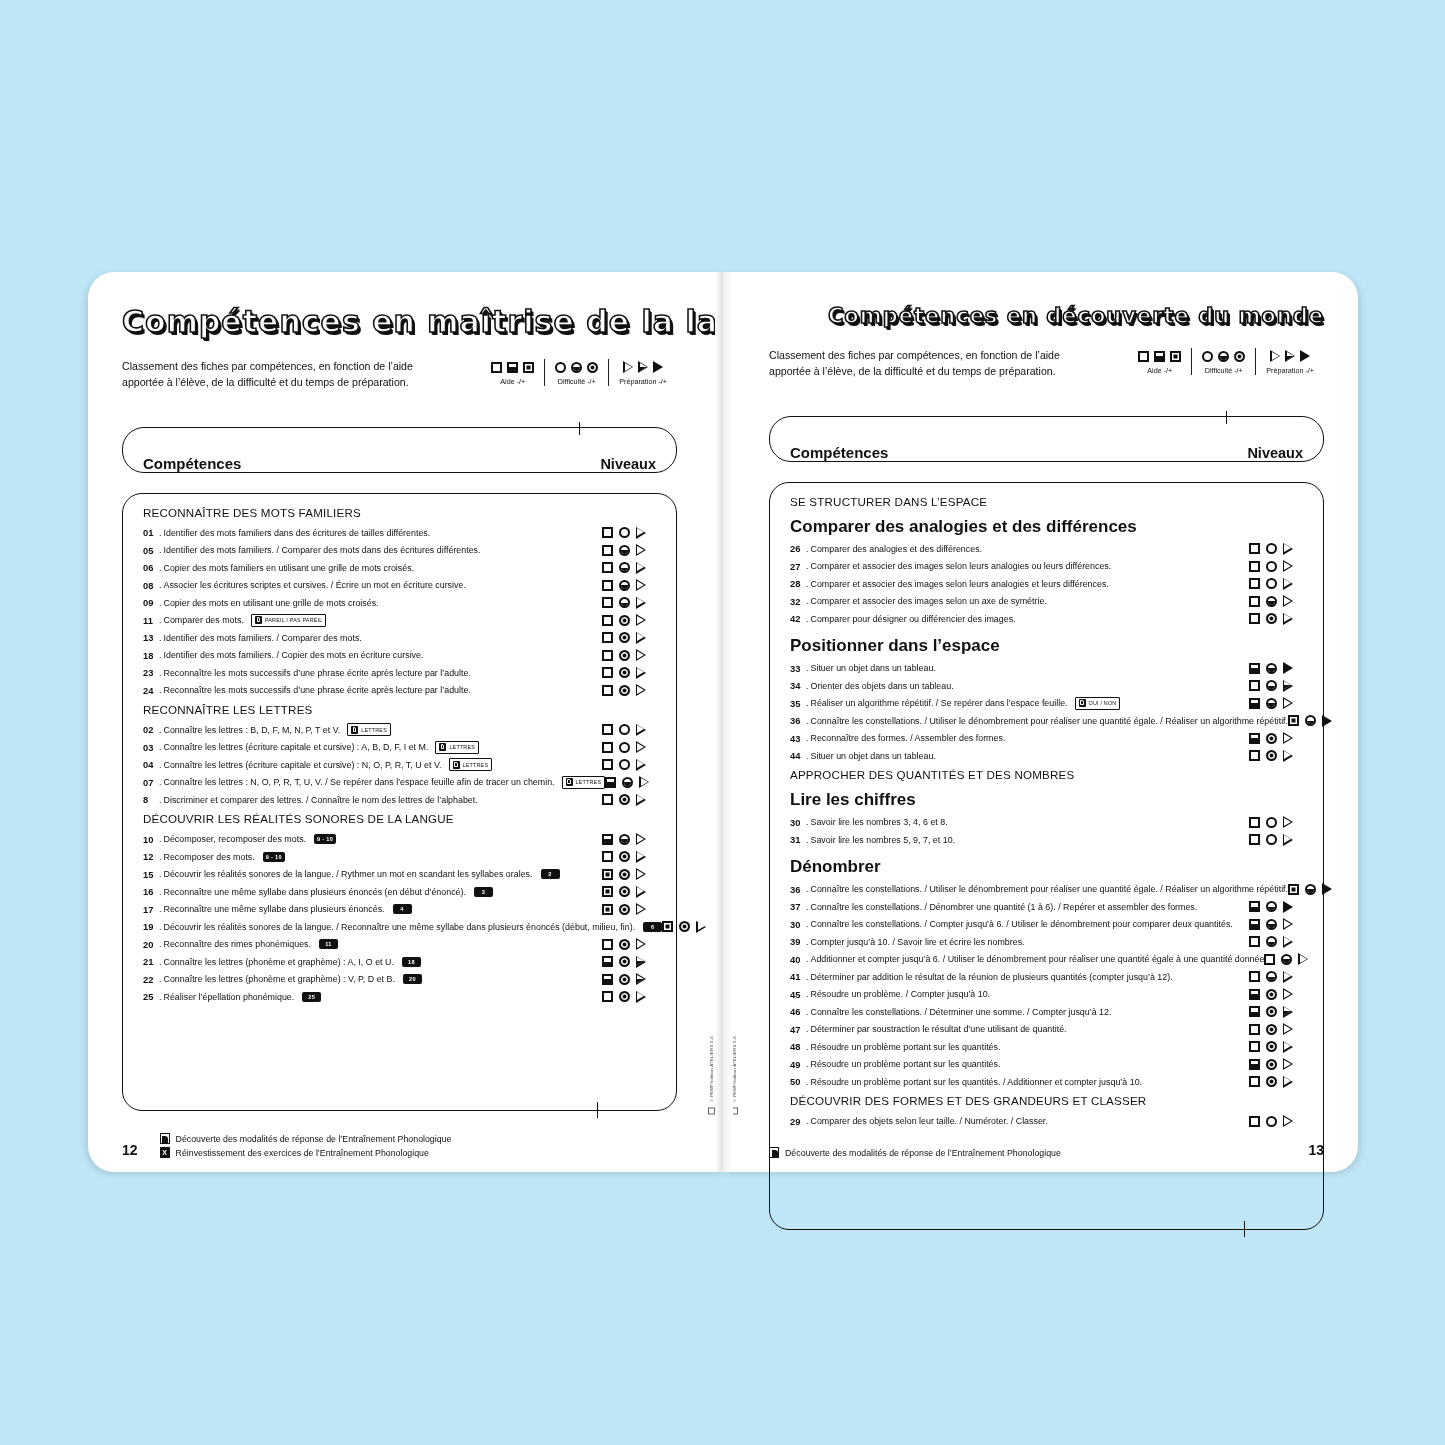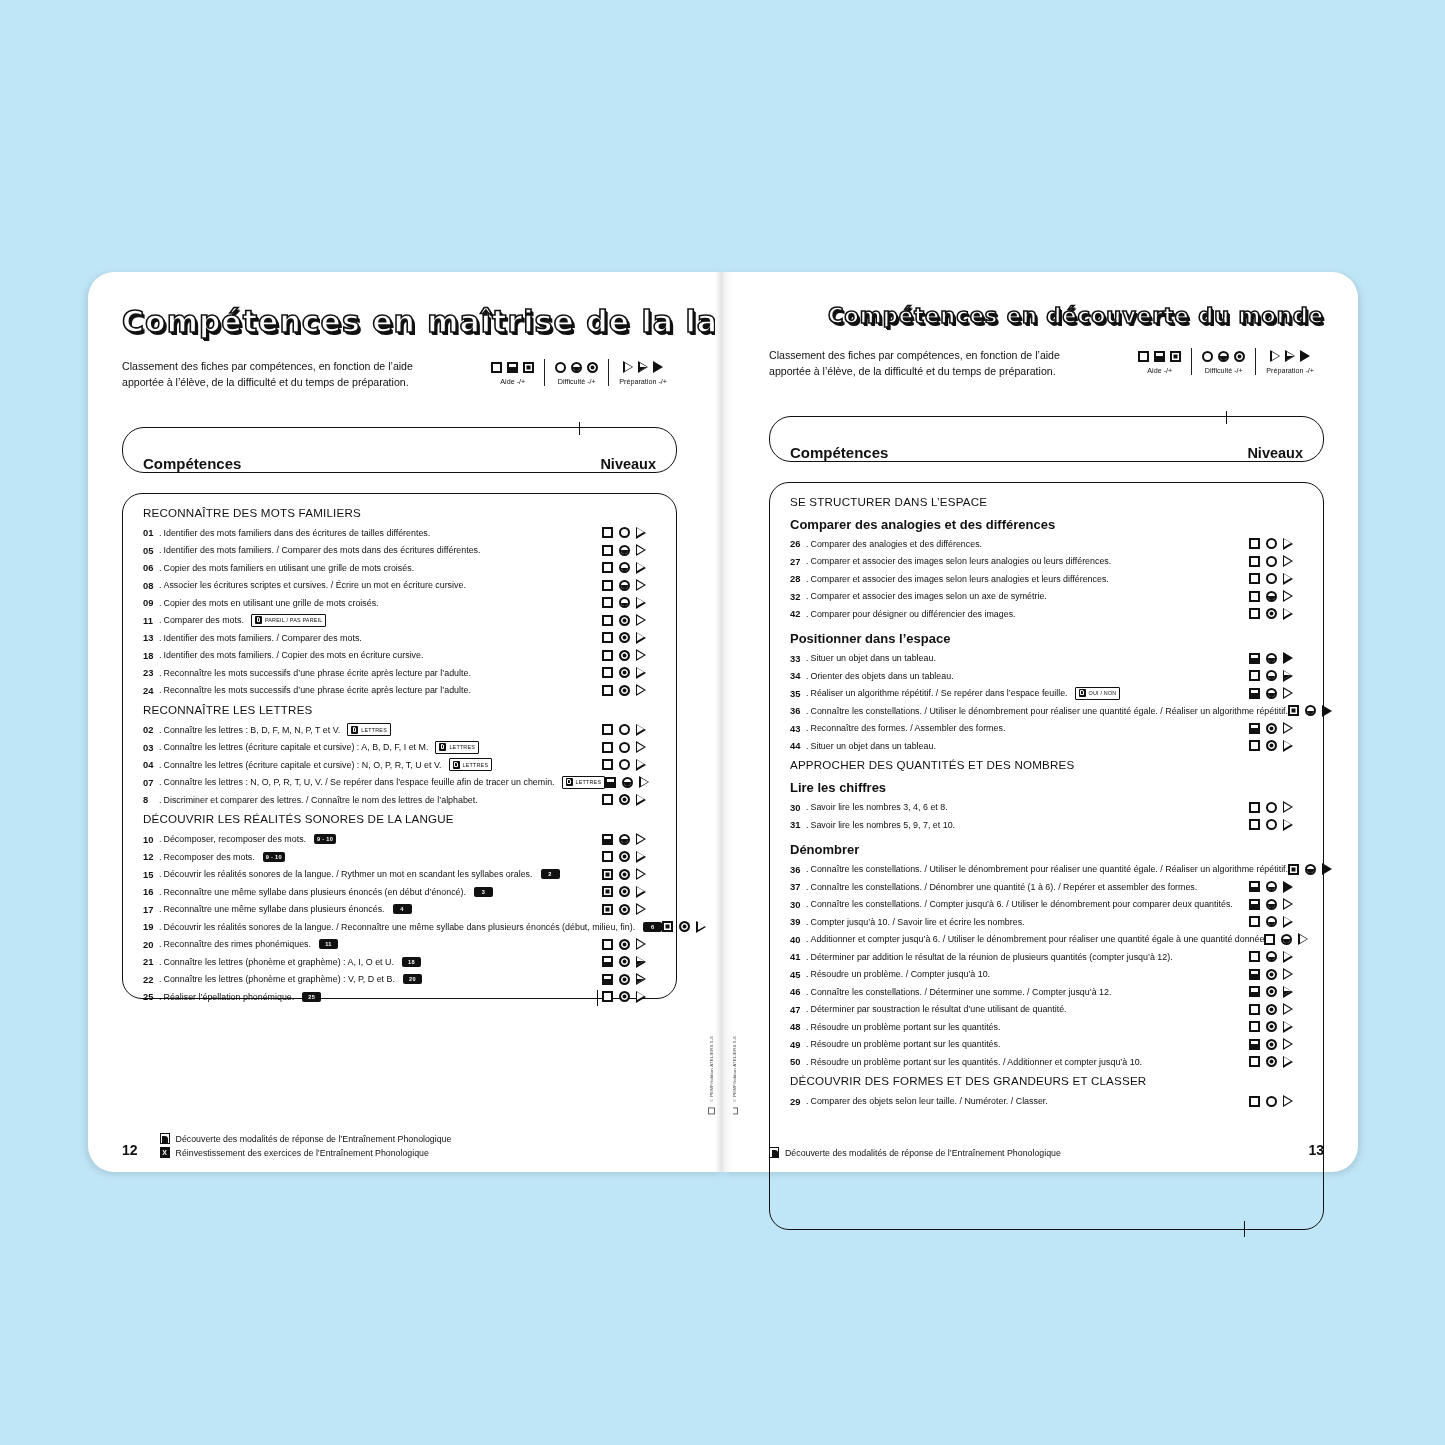--- a/index.html
+++ b/index.html
@@ -99,30 +99,30 @@
   .bar-right{font-size:14.5px;font-weight:bold;padding-right:20px;color:#111;}
   .bar-div{position:absolute;right:96px;top:-6px;height:13px;width:1.2px;background:#111;}
 
   
   .panel{
     border:1.4px solid #111;border-radius:20px;
     padding:12px 16px 14px 16px;
     position:relative;
     box-sizing:border-box;
   }
-  .page.left .panel{height:506px;}
+  .page.left .panel{height:618px;}
   .page.right .panel{height:748px;}
   .panel-div{position:absolute;right:78px;bottom:-8px;height:16px;width:1.2px;background:#111;}
 
   .sec-head{
     font-size:11.6px;color:#111;margin:4px 0 5px 4px;letter-spacing:.2px;
   }
   .sec-head.first{margin-top:0;}
   .sub-head{
-    font-size:13px;font-weight:bold;color:#111;margin:9px 0 3px 4px;
+    font-size:17px;font-weight:bold;color:#111;margin:9px 0 3px 4px;
   }
 
   .row{
     display:flex;align-items:center;
     min-height:17.5px;
     padding:0 0 0 4px;
   }
   .row-num{font-size:9.4px;font-weight:bold;color:#111;width:16px;flex:0 0 16px;}
   .row-dot{font-size:9px;color:#111;margin:0 2px 0 0;}
   .row-txt{font-size:8.9px;color:#111;white-space:nowrap;}

